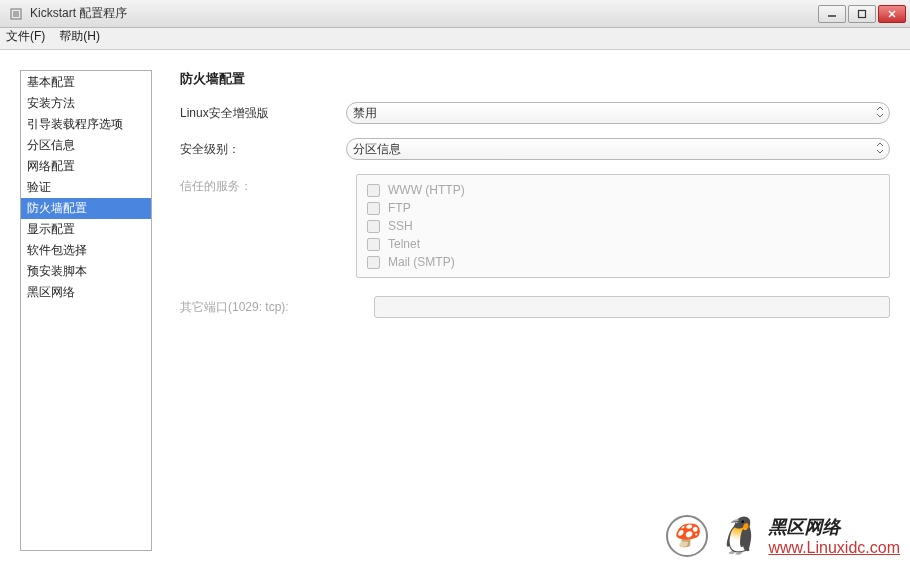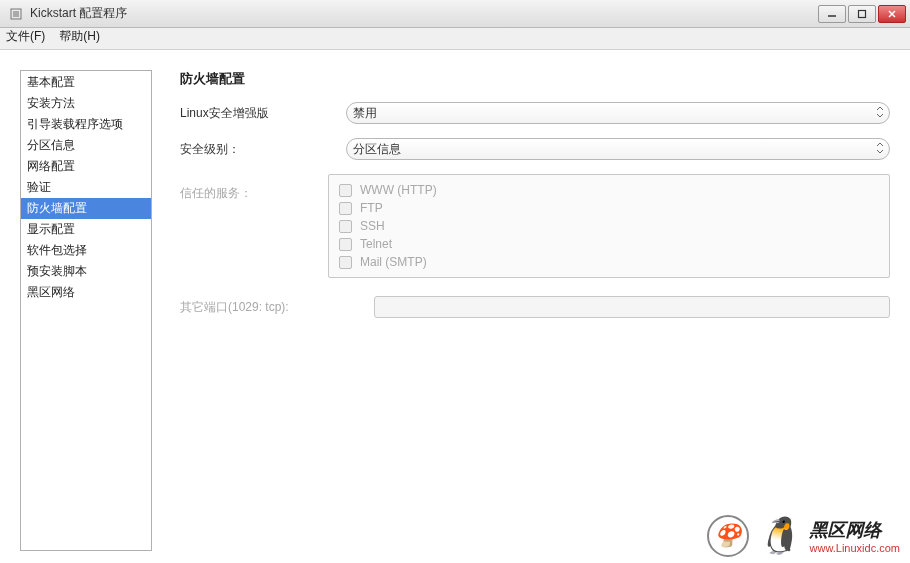--- a/index.html
+++ b/index.html
@@ -123,20 +123,21 @@
     .select .chev {
       position: absolute; right: 5px; top: 50%; transform: translateY(-50%);
       color: #666; font-size: 10px;
     }
     .services-box {
       flex: 1;
       border: 1px solid #c8c8c8;
       border-radius: 2px;
       background: #fafafa;
       padding: 6px 10px;
+      margin-left: 28px;
     }
     .services-box .svc-row {
       display: flex; align-items: center;
       padding: 2px 0;
       color: #a8a8a8;
     }
     .svc-check {
       width: 13px; height: 13px;
       border: 1px solid #bcbcbc;
       border-radius: 2px;
@@ -147,39 +148,39 @@
     .ports-input {
       flex: 1;
       height: 22px;
       border: 1px solid #c8c8c8;
       border-radius: 3px;
       background: #f5f5f5;
       padding: 0 6px;
       color: #999;
     }
     .services-wrap { display:flex; align-items:flex-start; margin-bottom:18px;}
-    .services-wrap .form-label { margin-top:11px; }
+    .services-wrap .form-label { margin-top:4px; }
     
     .watermark {
       position: absolute;
       right: 10px; bottom: 6px;
       display: flex; align-items: center;
       gap: 8px;
       font-size: 18px; font-weight: bold;
       font-style: italic;
     }
     .wm-circ {
       width: 42px; height: 42px; border-radius: 50%;
       background: #fff; border: 2px solid #888;
       display:flex;align-items:center;justify-content:center;
       color:#c33;font-size:22px;
     }
     .wm-tux { font-size: 36px; }
     .wm-text { color:#222; }
-    .wm-text span.sub { display:block; font-size:11px; color:#c33; font-weight:normal; font-style:normal; text-align:right;}
+    .wm-text span.sub { display:block; font-size:16px; color:#c33; font-weight:normal; font-style:normal; text-align:right;text-decoration:underline;}
   </style>
 </head>
 <body>
 
 <div class="window">
 
   <div class="titlebar">
     <span class="app-icon">
       <svg width="14" height="14" viewBox="0 0 14 14">
           <rect x="2" y="2" width="10" height="10" fill="none" stroke="#777" stroke-width="1"></rect>

